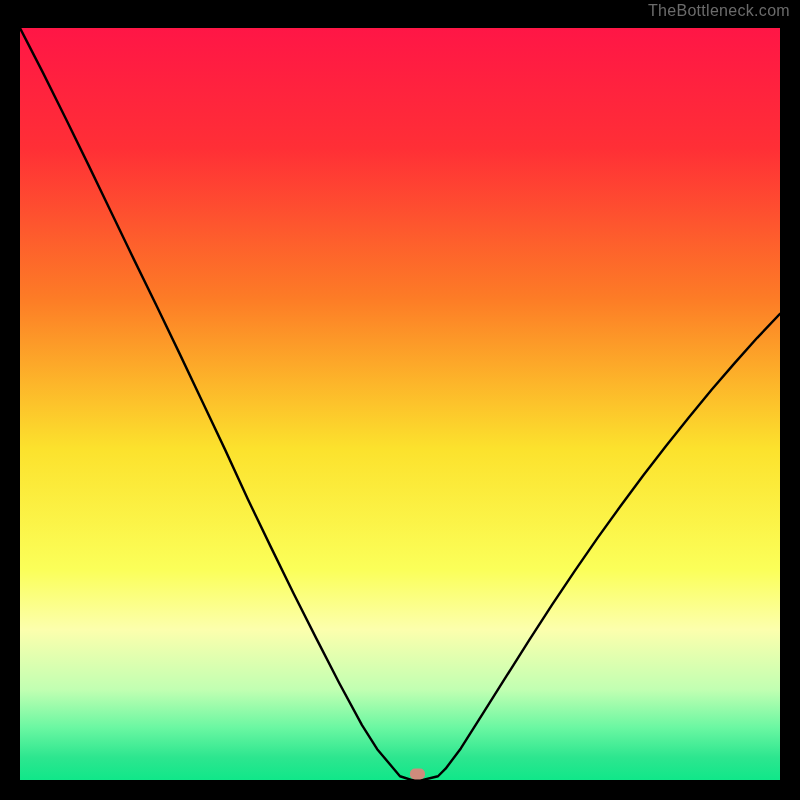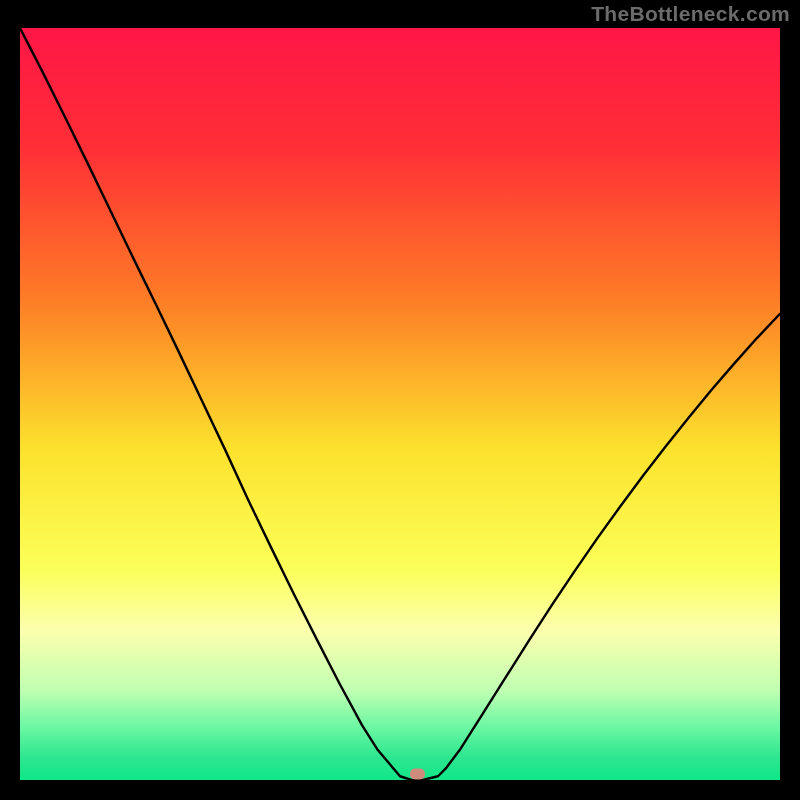--- a/index.html
+++ b/index.html
@@ -15,22 +15,22 @@
     position: relative;
     width: 800px;
     height: 800px;
     background: #000;
   }
   .watermark {
     position: absolute;
     top: 2px;
     right: 10px;
     color: #6b6b6b;
-    font-size: 21px;
-    font-weight: 700;
+    font-size: 16px;
+    font-weight: 400;
     letter-spacing: 0.3px;
     z-index: 5;
   }
   .plot {
     position: absolute;
     left: 20px;
     top: 28px;
     width: 760px;
     height: 752px;
     overflow: hidden;

